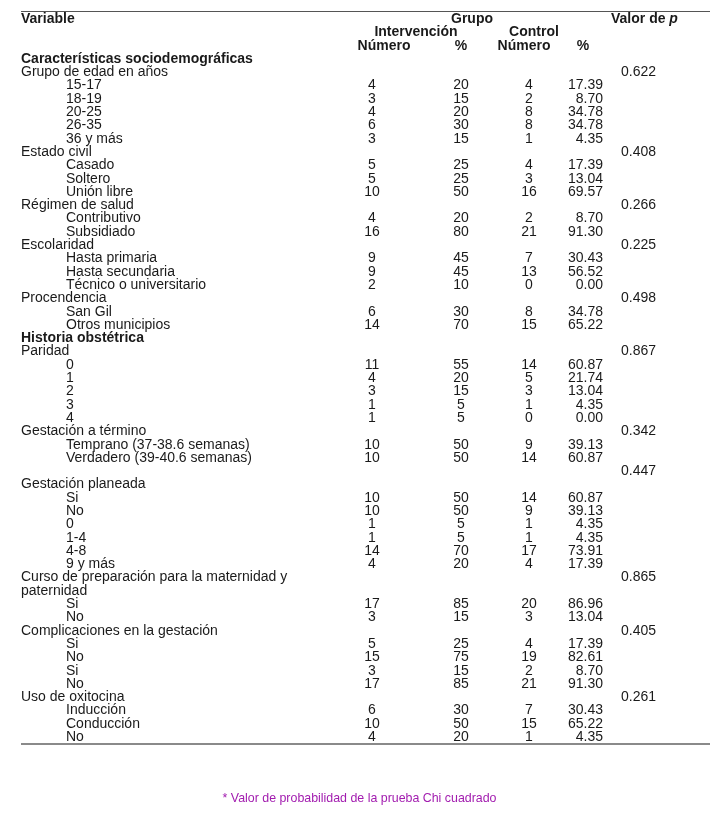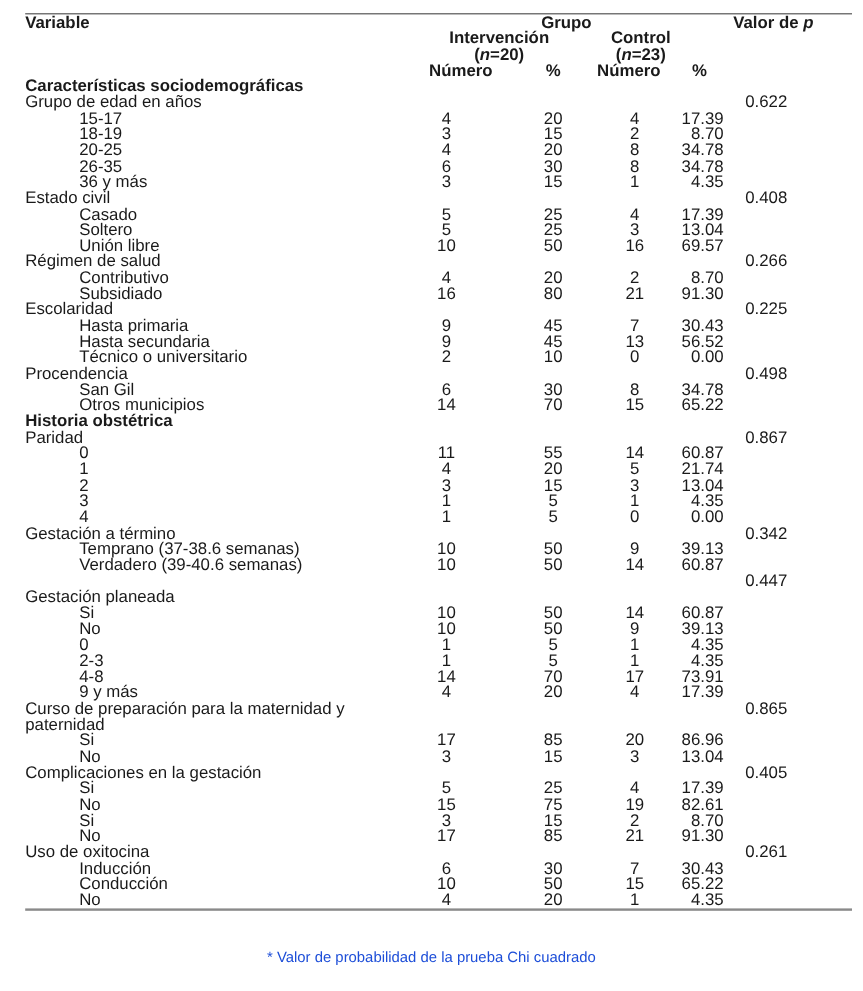--- a/index.html
+++ b/index.html
@@ -20,42 +20,38 @@
   .c-pv { left: 600px; width: 70px; text-align: left; }
   .hdr-grupo { left: 430px; width: 40px; text-align: center; }
   .hdr-valor { left: 590px; width: 80px; }
   .hdr-int { left: 330px; width: 130px; text-align: center; }
   .hdr-ctl { left: 463px; width: 100px; text-align: center; }
   .hdr-num1 { left: 333px; width: 60px; text-align: center; }
   .hdr-pct1 { left: 425px; width: 30px; text-align: center; }
   .hdr-num2 { left: 473px; width: 60px; text-align: center; }
   .hdr-pct2 { left: 552px; width: 20px; text-align: center; }
   .footnote { position: absolute; left: 0; width: 719px; top: 791px; text-align: center;
-              font-size: 12.4px; color: #1d4ed8; }
+              font-size: 12.4px; color: #a21caf; }
 </style>
 </head>
 <body>
 
 <div class="table-wrap">
   <div class="rule-top"></div>
 
   <div class="row bold">
     <span class="cell label">Variable</span>
     <span class="cell hdr-grupo">Grupo</span>
     <span class="cell hdr-valor"><span>Valor de </span><i>p</i></span>
   </div>
   <div class="row bold">
     <span class="cell hdr-int">Intervención</span>
     <span class="cell hdr-ctl">Control</span>
   </div>
   <div class="row bold">
-    <span class="cell hdr-int"><span>(</span><i>n</i><span>=20)</span></span>
-    <span class="cell hdr-ctl"><span>(</span><i>n</i><span>=23)</span></span>
-  </div>
-  <div class="row bold">
     <span class="cell hdr-num1">Número</span>
     <span class="cell hdr-pct1">%</span>
     <span class="cell hdr-num2">Número</span>
     <span class="cell hdr-pct2">%</span>
   </div>
 
   <div id="body-rows">
       <div class="row bold">
         <span class="cell label">Características sociodemográficas</span>
       </div>
@@ -267,21 +263,21 @@
         <span class="cell c-p2">39.13</span>
       </div>
       <div class="row">
         <span class="cell label indent">0</span>
         <span class="cell c-n1">1</span>
         <span class="cell c-p1">5</span>
         <span class="cell c-n2">1</span>
         <span class="cell c-p2">4.35</span>
       </div>
       <div class="row">
-        <span class="cell label indent">2-3</span>
+        <span class="cell label indent">1-4</span>
         <span class="cell c-n1">1</span>
         <span class="cell c-p1">5</span>
         <span class="cell c-n2">1</span>
         <span class="cell c-p2">4.35</span>
       </div>
       <div class="row">
         <span class="cell label indent">4-8</span>
         <span class="cell c-n1">14</span>
         <span class="cell c-p1">70</span>
         <span class="cell c-n2">17</span>

